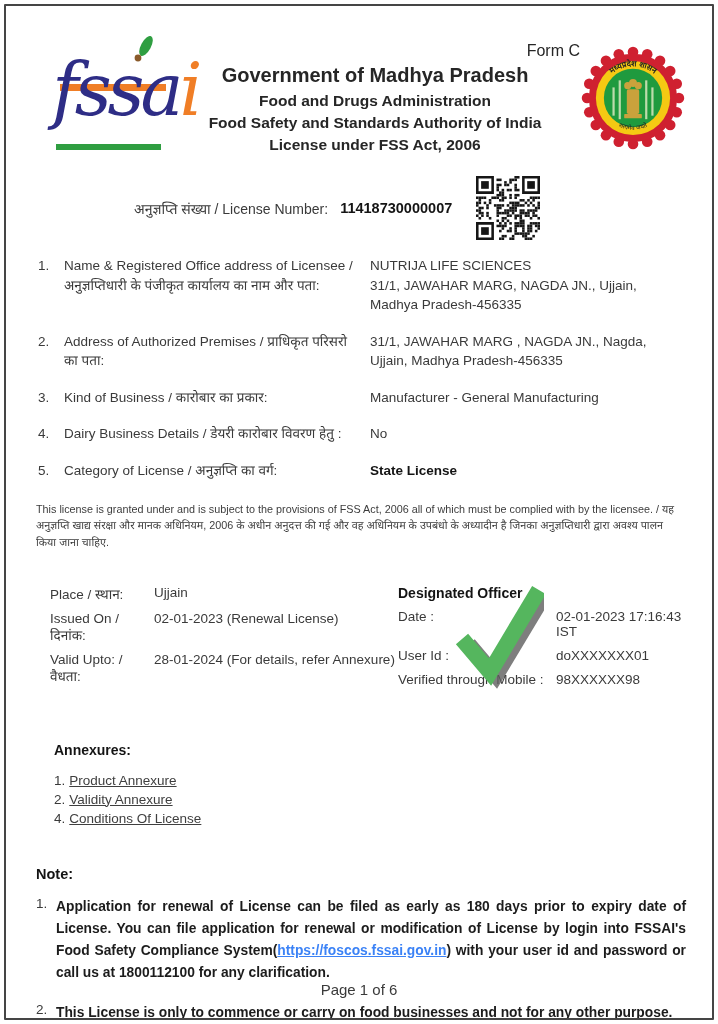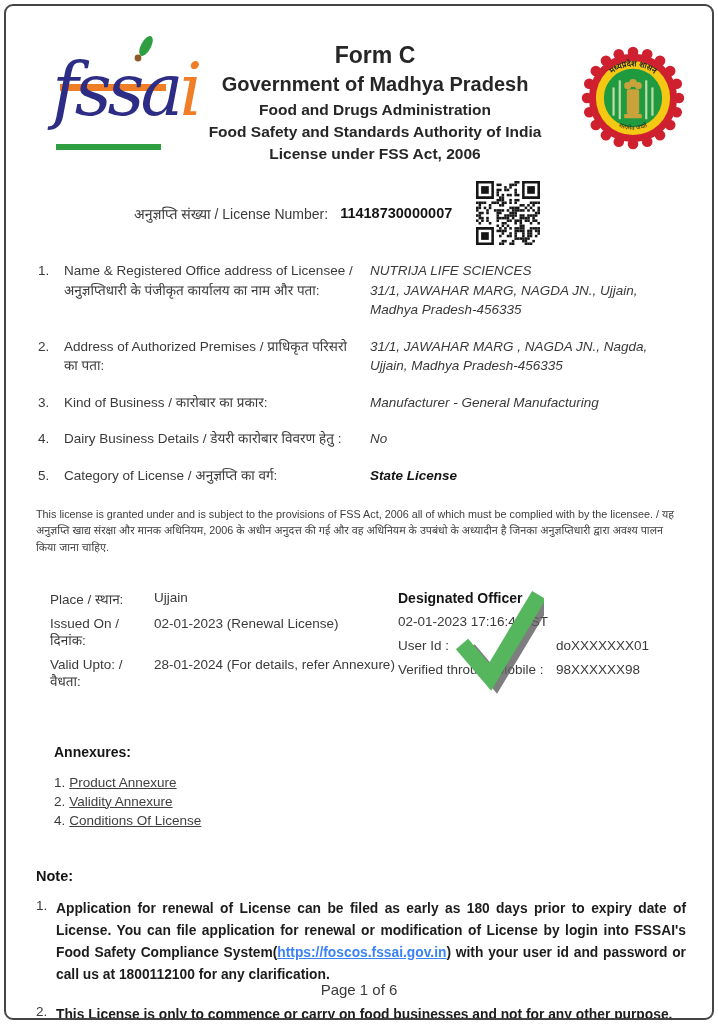--- a/index.html
+++ b/index.html
@@ -1,46 +1,46 @@
 <!DOCTYPE html>
 <html><head>
 <meta charset="utf-8">
 <style>
   html,body{margin:0;padding:0;background:#ffffff;}
   body{font-family:"Liberation Sans","DejaVu Sans",sans-serif;color:#3a3a3a;}
   .page{
     box-sizing:border-box;position:relative;width:710px;height:1016px;margin:4px;
-    background:#fff;border:2px solid #454545;border-radius:9px;overflow:hidden;
+    background:#fff;border:2px solid #454545;border-radius:1px;overflow:hidden;
   }
   
   .header{display:flex;align-items:flex-start;padding:34px 26px 0 42px;}
   .logo{position:relative;width:122px;height:122px;flex:0 0 auto;}
   .logo .bar-orange{position:absolute;left:12px;right:4px;top:44px;height:7px;background:#f07e26;}
   .logo .bar-green{position:absolute;left:8px;width:86%;bottom:12px;height:6px;background:#2f9e41;}
   .logo .logo-text{position:absolute;left:4px;top:2px;font-family:"DejaVu Serif","Liberation Serif",serif;
     font-style:italic;font-size:72px;line-height:1.35;letter-spacing:-4px;z-index:2;}
   .logo .lt-main{color:#2e2d86;}
   .logo .lt-i{color:#f07e26;}
   .logo .leaf{position:absolute;right:14px;top:-4px;z-index:3;}
   .titles{flex:1 1 auto;text-align:center;padding-top:2px;color:#262626;}
-  .t1{font-size:23px;font-weight:bold;margin:0 0 4px;}
+  .t1{font-size:16px;font-weight:normal;margin:0 0 4px;text-align:right;}
   .t2{font-size:20px;font-weight:bold;margin:0 0 5px;}
   .t3{font-size:15.5px;font-weight:bold;margin:0 0 4px;text-align:center;}
   .emblem{flex:0 0 auto;margin-top:-2px;}
   
   .licrow{display:flex;align-items:center;margin:14px 0 0 128px;}
   .licrow .llabel{font-size:14px;color:#3a3a3a;}
   .licrow .lvalue{font-size:14.5px;font-weight:bold;color:#141414;margin-left:12px;}
   .qr{margin-left:24px;display:block;}
   
   .details{margin:16px 26px 0 32px;}
   .drow{display:flex;align-items:flex-start;margin-bottom:17px;font-size:13.5px;line-height:1.45;}
   .dnum{flex:0 0 26px;color:#3a3a3a;}
   .dlabel{flex:0 0 292px;padding-right:14px;color:#3a3a3a;}
-  .dvalue{flex:1 1 auto;white-space:pre-line;color:#3a3a3a;font-style:italic;}
+  .dvalue{flex:1 1 auto;white-space:pre-line;color:#3a3a3a;}
   .dvalue.bold{font-weight:bold;color:#141414;}
   
   .disclaimer{margin:20px 26px 0 30px;font-size:10.8px;line-height:1.55;color:#3c3c3c;}
   
   .issuewrap{display:flex;margin:34px 20px 0 44px;font-size:13.5px;}
   .issue-left{flex:0 0 348px;}
   .irow{display:flex;margin-bottom:8px;}
   .ilabel{flex:0 0 104px;}
   .ivalue{flex:1 1 auto;}
   .officer{position:relative;flex:1 1 auto;}
@@ -400,20 +400,21 @@
       </div>
       <div class="irow">
         <span class="ilabel">Valid Upto: / वैधता:</span>
         <span class="ivalue">28-01-2024 (For details, refer Annexure)</span>
       </div>
     </div>
 
     <div class="officer">
       <div class="otitle">Designated Officer</div>
       <div class="orow">
+        <span class="olabel">Date :</span>
         <span class="ovalue">02-01-2023 17:16:43 IST</span>
       </div>
       <div class="orow">
         <span class="olabel">User Id :</span>
         <span class="ovalue">doXXXXXXX01</span>
       </div>
       <div class="orow">
         <span class="olabel">Verified through Mobile :</span>
         <span class="ovalue">98XXXXXX98</span>
       </div>

